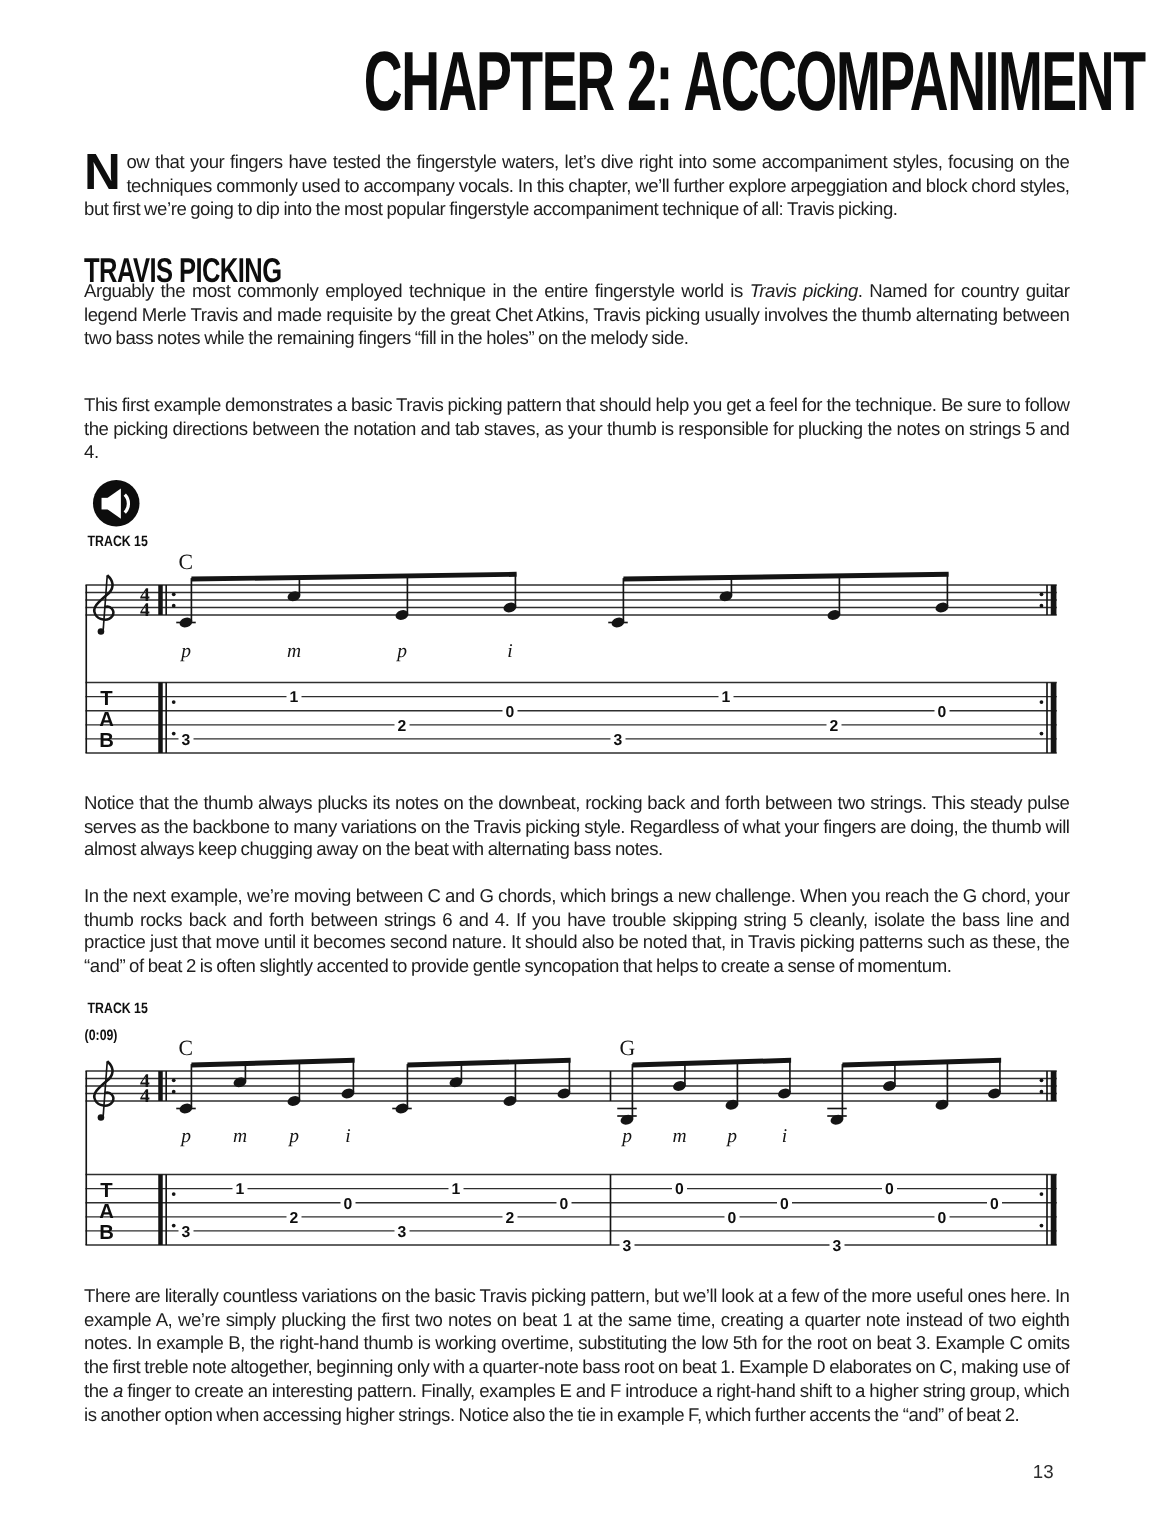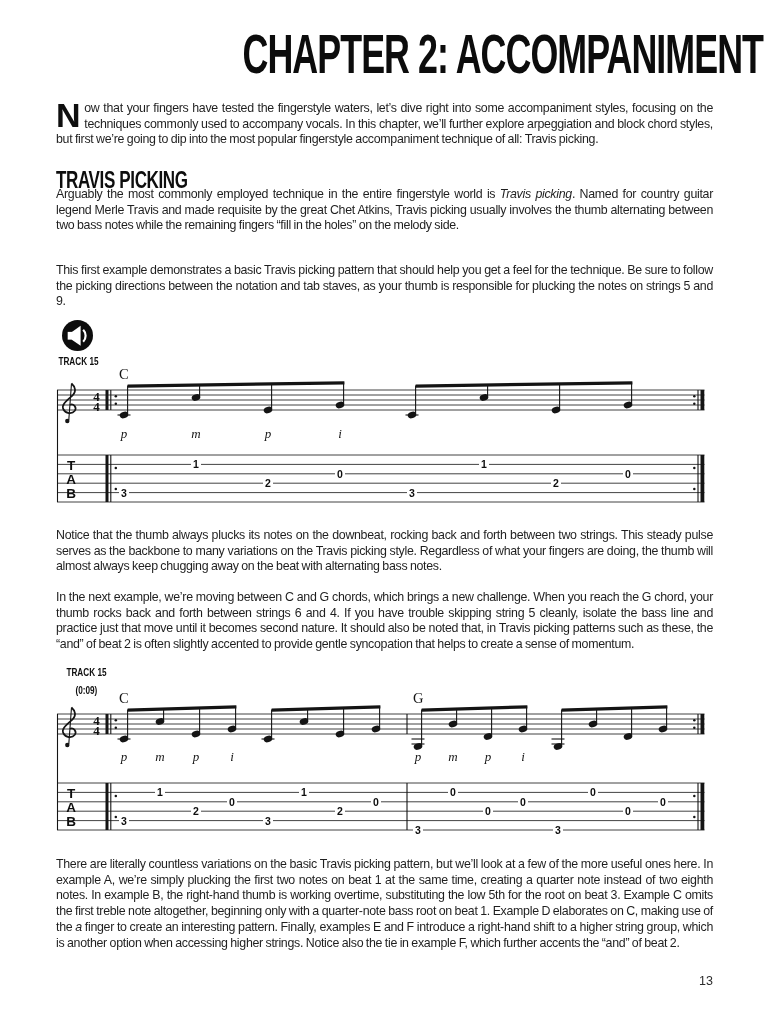--- a/index.html
+++ b/index.html
@@ -9,26 +9,26 @@
   .abs{position:absolute}
   .title-wrap{left:56px;top:26px;width:657px;text-align:center}
   .title-inner{display:inline-block;font-size:56px;font-weight:700;letter-spacing:-1.5px;
         white-space:nowrap;transform:scaleX(.64);transform-origin:50% 50%;color:#0c0c0c;line-height:56px}
   .h2-wrap{left:56px;top:167px}
   .h2-inner{display:inline-block;font-size:23px;font-weight:700;letter-spacing:-.5px;
         transform:scaleX(.74);transform-origin:0 50%;white-space:nowrap;color:#0e0e0e}
   .body-text{left:56px;width:657px;font-size:12.4px;line-height:15.7px;text-align:justify;
         letter-spacing:-.3px;word-spacing:-.5px;color:#1f1f1f}
   .dropcap{float:left;font-weight:700;font-size:34px;line-height:28px;padding-right:4px;color:#0e0e0e}
-  .track-badge{text-align:center}
+  .track-badge{text-align:left}
   .track-circle{width:31px;height:31px;border-radius:50%;background:#0d0d0d;margin:0 auto;
         display:flex;align-items:center;justify-content:center}
   .track-text{font-size:10px;font-weight:700;white-space:nowrap;display:inline-block;
         transform:scaleX(.82);transform-origin:50% 50%;color:#0e0e0e;margin-top:2px}
-  .page-num{left:678px;top:974px;width:35px;text-align:right;font-size:12.5px;color:#2c2c2c}
+  .page-num{left:678px;top:974px;width:35px;text-align:center;font-size:12.5px;color:#2c2c2c}
   
   .sl{stroke:#2e2e2e;stroke-width:.9}
   .sl2{stroke:#141414;stroke-width:1.1}
   .stem{stroke:#141414;stroke-width:1.1}
   text.ts{font-family:"Liberation Serif",serif;font-size:13px;font-weight:700;text-anchor:middle;fill:#141414}
   text.tabclef{font-family:"Liberation Sans",sans-serif;font-size:13.5px;font-weight:700;text-anchor:middle;fill:#0e0e0e}
   text.chord{font-family:"Liberation Serif",serif;font-size:14.5px;fill:#141414}
   text.finger{font-family:"Liberation Serif",serif;font-size:13px;font-style:italic;text-anchor:middle;fill:#141414}
   text.fret{font-family:"Liberation Sans",sans-serif;font-size:10.5px;font-weight:700;text-anchor:middle;fill:#0e0e0e}
   i{font-style:italic}
@@ -42,21 +42,21 @@
     <span class="title-inner">CHAPTER 2: ACCOMPANIMENT STYLES</span>
   </div>
 
   <p class="abs body-text" style="top:101px"><span class="dropcap">N</span><span>ow that your fingers have tested the fingerstyle waters, let’s dive right into some accompaniment styles, focusing on the techniques commonly used to accompany vocals. In this chapter, we’ll further explore arpeggiation and block chord styles, but first we’re going to dip into the most popular fingerstyle accompaniment technique of all: Travis picking.</span></p>
 
   <div class="abs h2-wrap">
     <span class="h2-inner">TRAVIS PICKING</span>
   </div>
 
   <p class="abs body-text" style="top:187px">Arguably the most commonly employed technique in the entire fingerstyle world is <i>Travis picking</i>. Named for country guitar legend Merle Travis and made requisite by the great Chet Atkins, Travis picking usually involves the thumb alternating between two bass notes while the remaining fingers “fill in the holes” on the melody side.</p>
-  <p class="abs body-text" style="top:263px">This first example demonstrates a basic Travis picking pattern that should help you get a feel for the technique. Be sure to follow the picking directions between the notation and tab staves, as your thumb is responsible for plucking the notes on strings 5 and 9.</p>
+  <p class="abs body-text" style="top:263px">This first example demonstrates a basic Travis picking pattern that should help you get a feel for the technique. Be sure to follow the picking directions between the notation and tab staves, as your thumb is responsible for plucking the notes on strings 5 and 4.</p>
 
   <div class="abs track-badge" style="left:54px;top:320px;width:46px">
     <div class="track-circle">
       <svg width="31" height="31" viewBox="0 0 30 30">
         <rect x="5.5" y="11.5" width="5" height="7.5" fill="#fff"></rect>
         <polygon points="9.5,11.5 18,5.5 18,25 9.5,19" fill="#fff"></polygon>
         <path d="M20.5,9.5 A 8.2 8.2 0 0 1 20.5,21" stroke="#fff" stroke-width="2.1" fill="none"></path>
       </svg>
     </div>
     <span class="track-text">TRACK 15</span>

